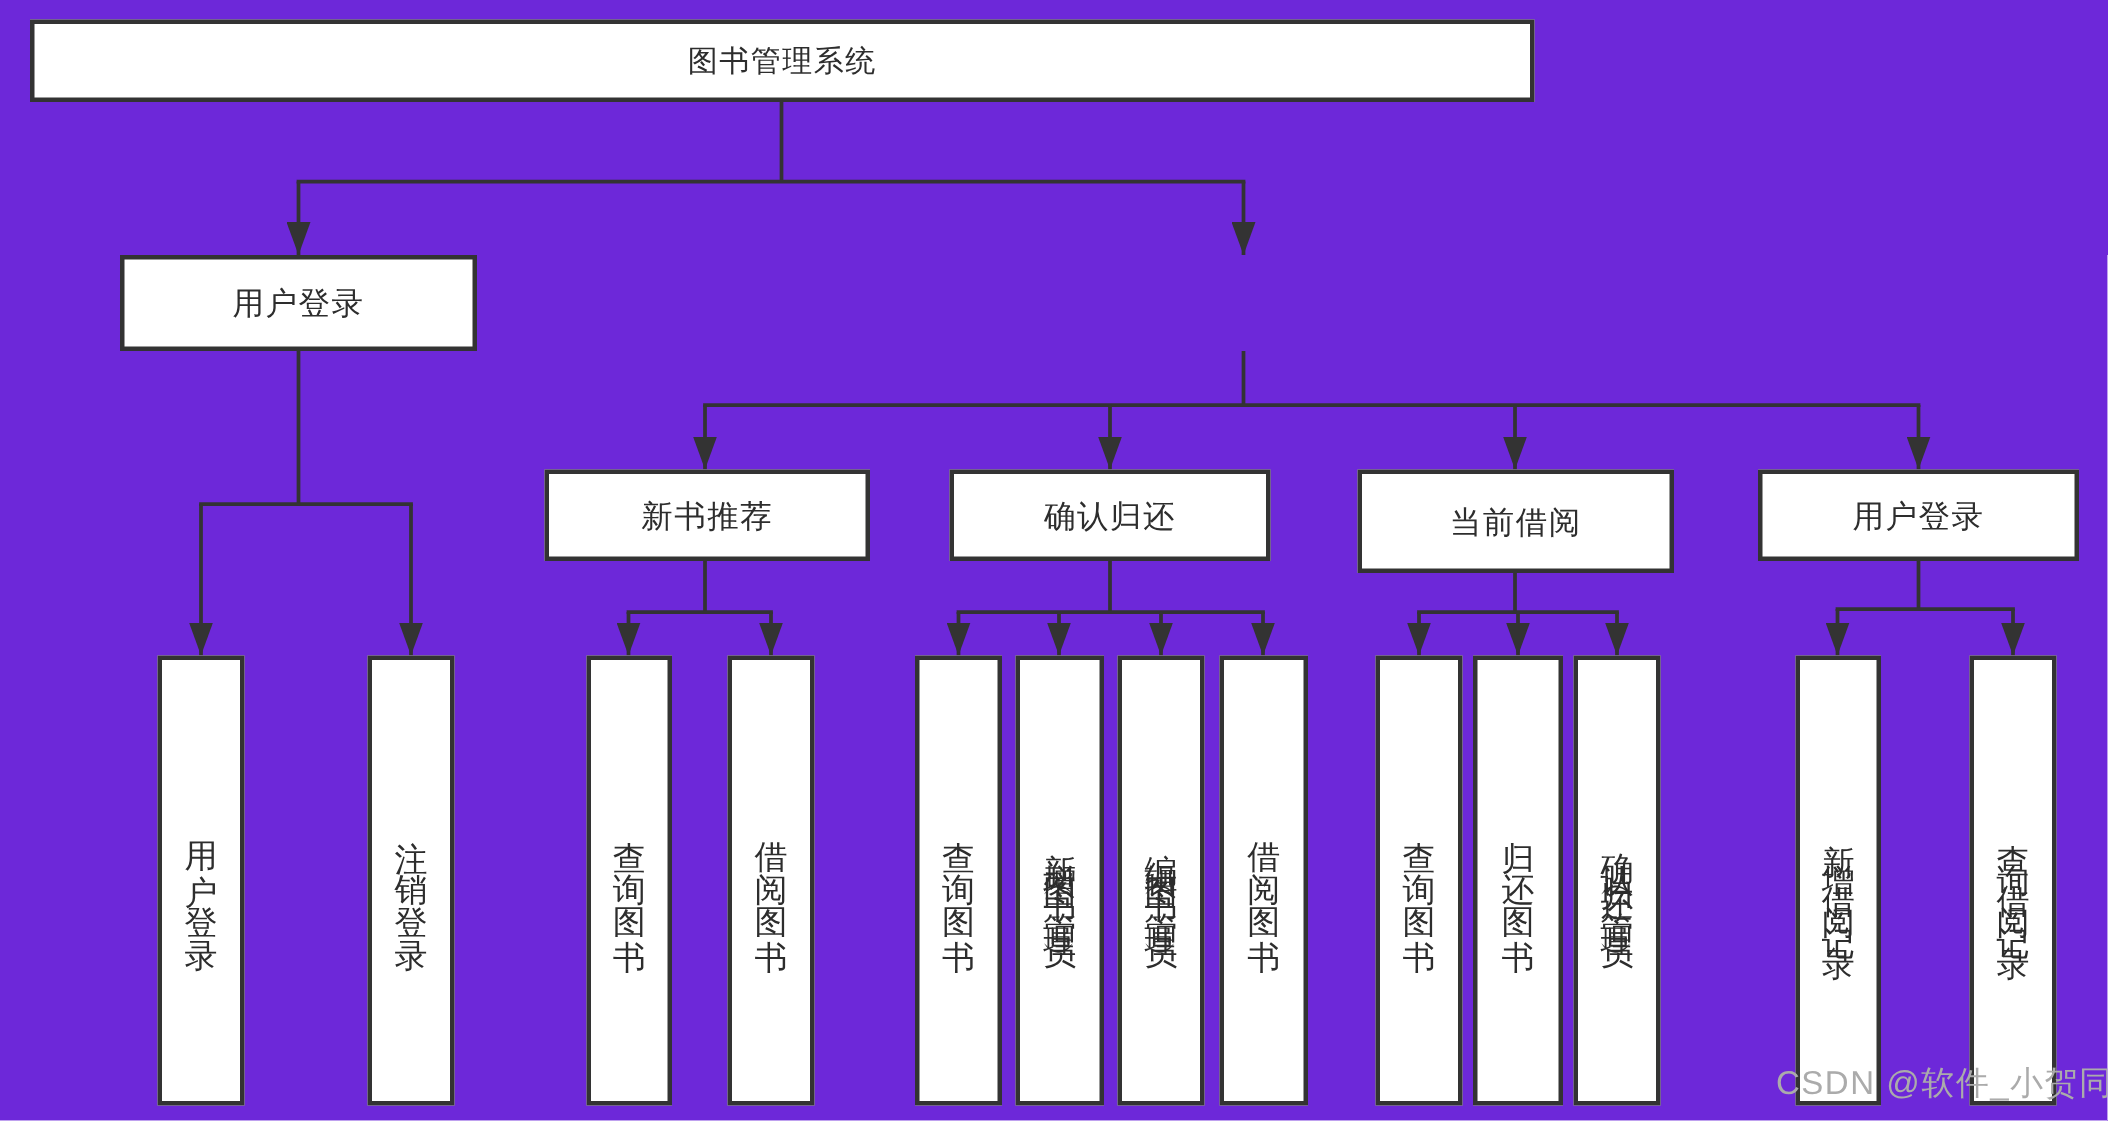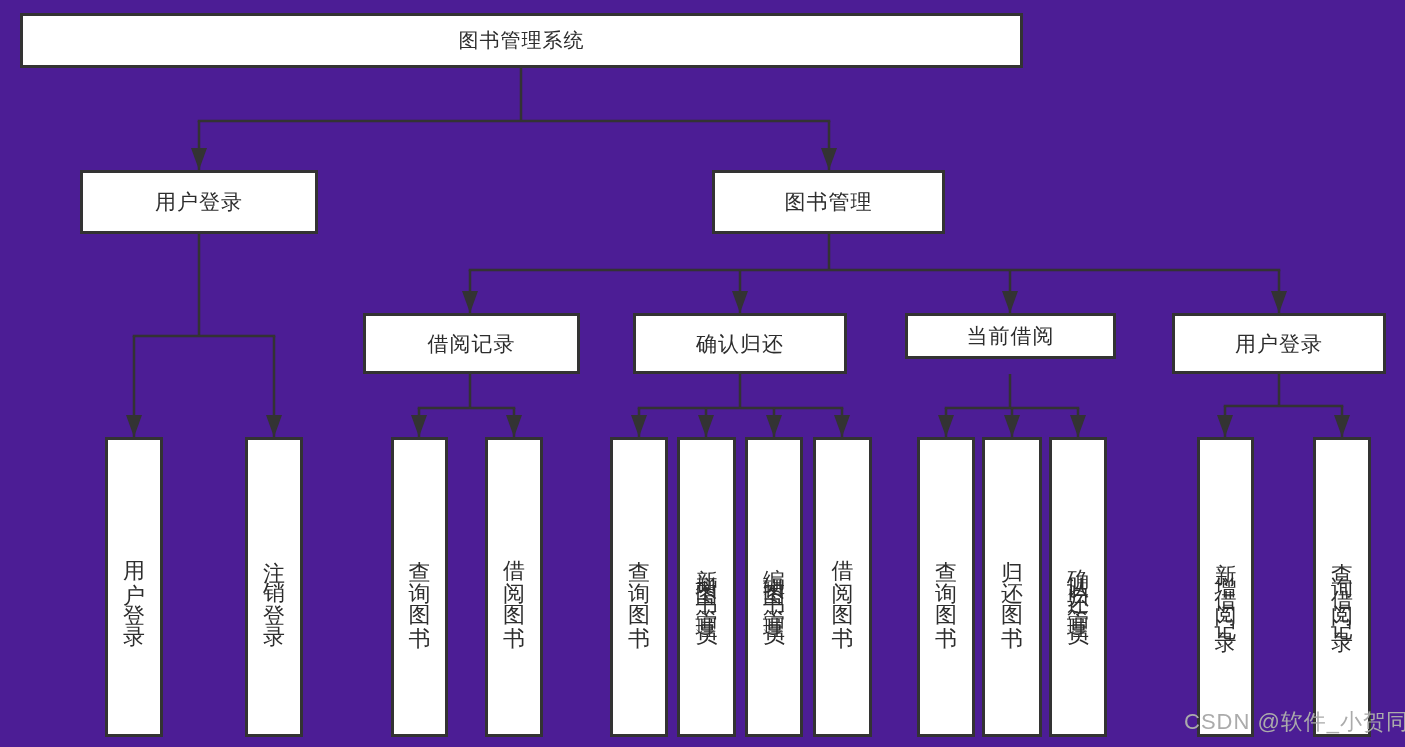--- a/index.html
+++ b/index.html
@@ -1,19 +1,19 @@
 <!DOCTYPE html>
 <html><head>
 <meta charset="utf-8">
 <style>
   html,body{margin:0;padding:0;background:#ffffff;}
   .canvas{
     position:relative;
     width:1405px;height:747px;
-    background:#4c1d95;
+    background:#6d28d9;
     font-family:"Liberation Sans",sans-serif;
     overflow:hidden;
   }
   svg.connectors{position:absolute;left:0;top:0;z-index:1;}
   .box{
     position:absolute;
     box-sizing:border-box;
     border:3px solid #333333;
     background:#ffffff;
     display:flex;
@@ -98,31 +98,28 @@
     </g>
   </svg>
 
   <div class="box h root" style="left:20px;top:13px;width:1003px;height:55px">
     <span>图书管理系统</span>
   </div>
 
   <div class="box h" style="left:80px;top:170px;width:238px;height:64px">
     <span>用户登录</span>
   </div>
-  <div class="box h" style="left:712px;top:170px;width:233px;height:64px">
-    <span>图书管理</span>
-  </div>
 
   <div class="box h" style="left:363px;top:313px;width:217px;height:61px">
-    <span>借阅记录</span>
+    <span>新书推荐</span>
   </div>
   <div class="box h" style="left:633px;top:313px;width:214px;height:61px">
     <span>确认归还</span>
   </div>
-  <div class="box h" style="left:905px;top:313px;width:211px;height:46px">
+  <div class="box h" style="left:905px;top:313px;width:211px;height:69px">
     <span>当前借阅</span>
   </div>
   <div class="box h" style="left:1172px;top:313px;width:214px;height:61px">
     <span>用户登录</span>
   </div>
 
   <div class="box v v4" style="left:105px;top:437px;width:58px;height:300px">
     <span>用户登录</span>
   </div>
   <div class="box v v4" style="left:245px;top:437px;width:58px;height:300px">

